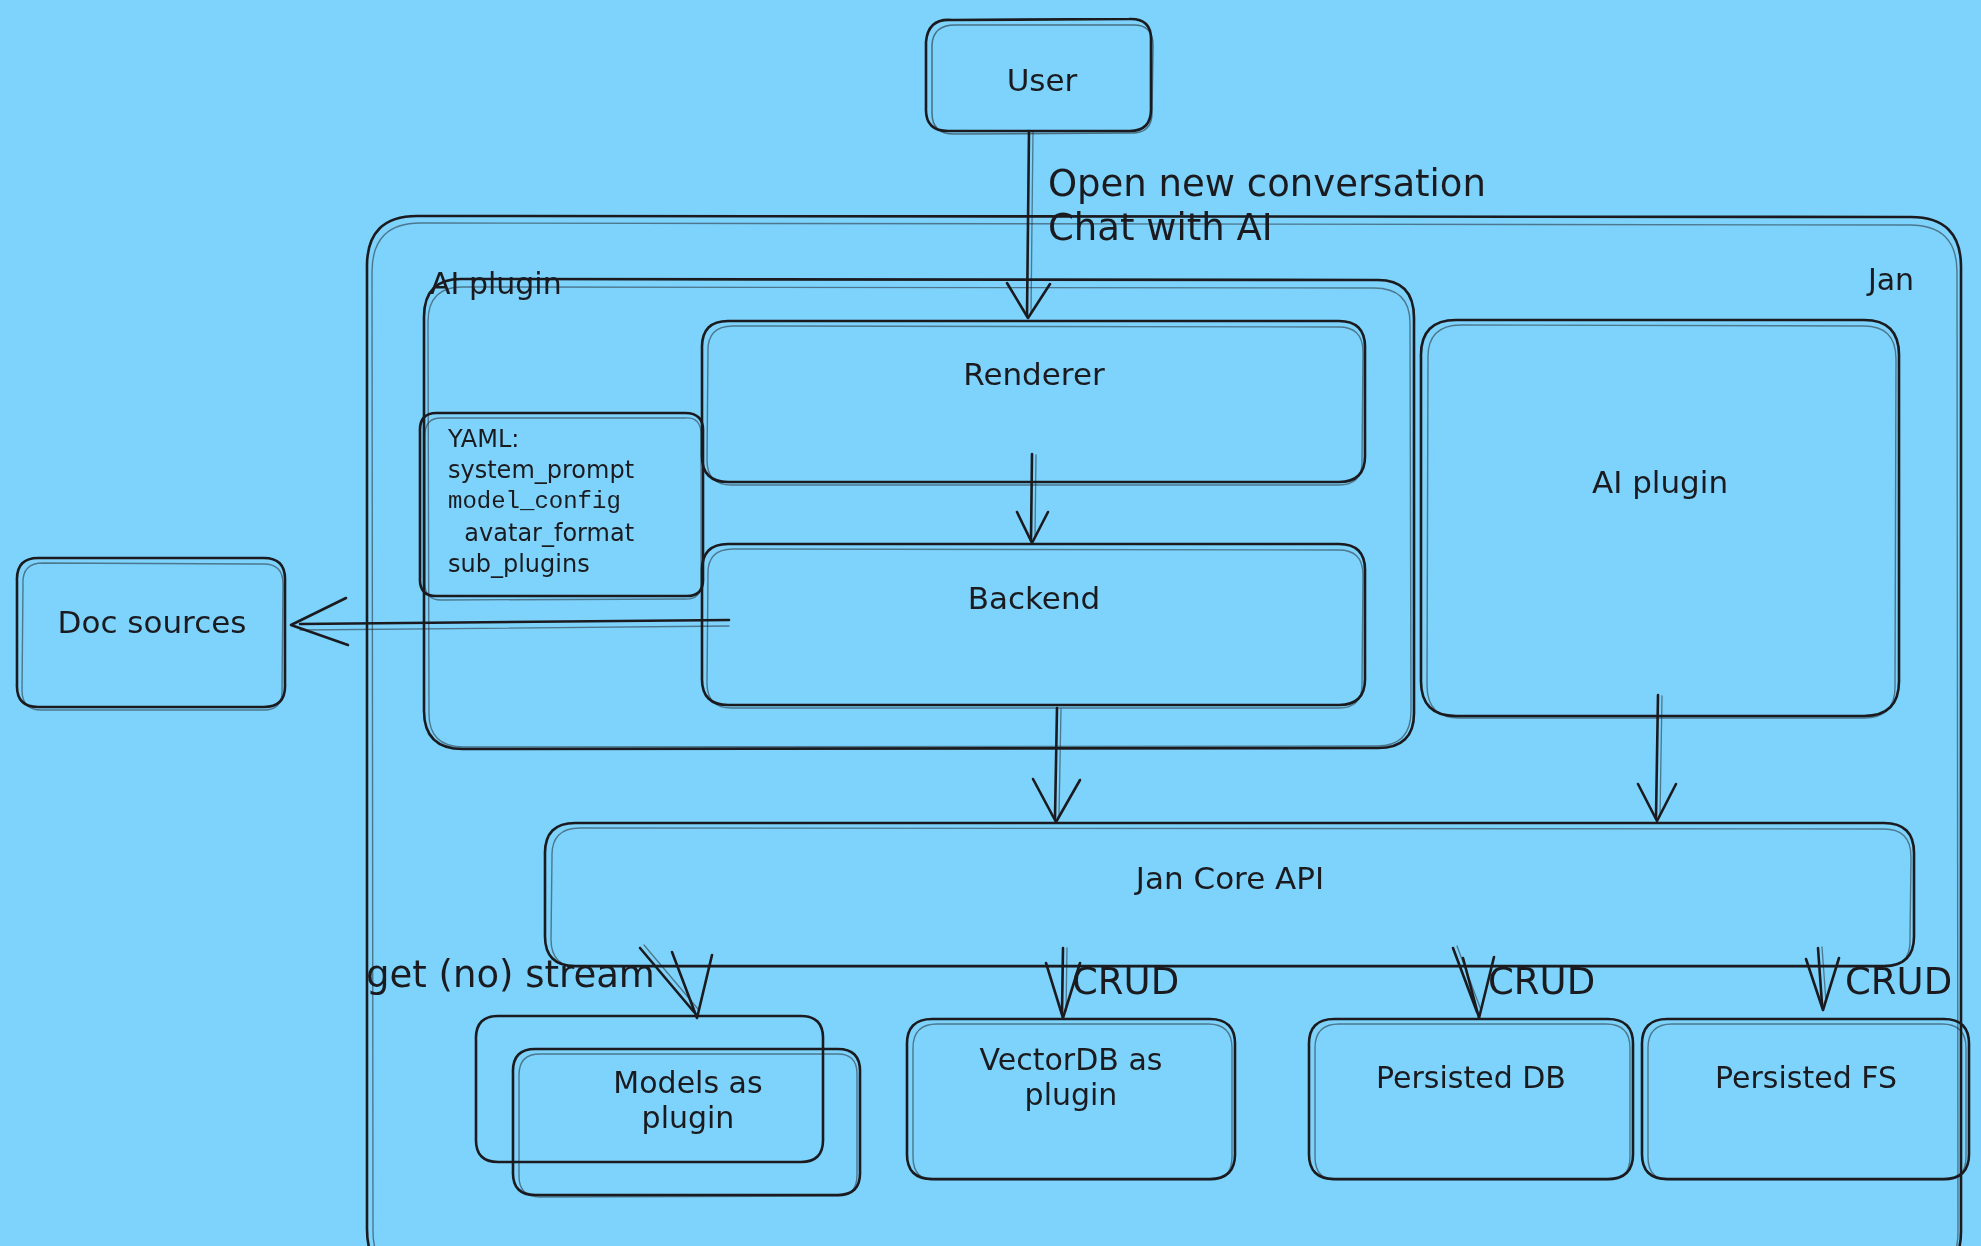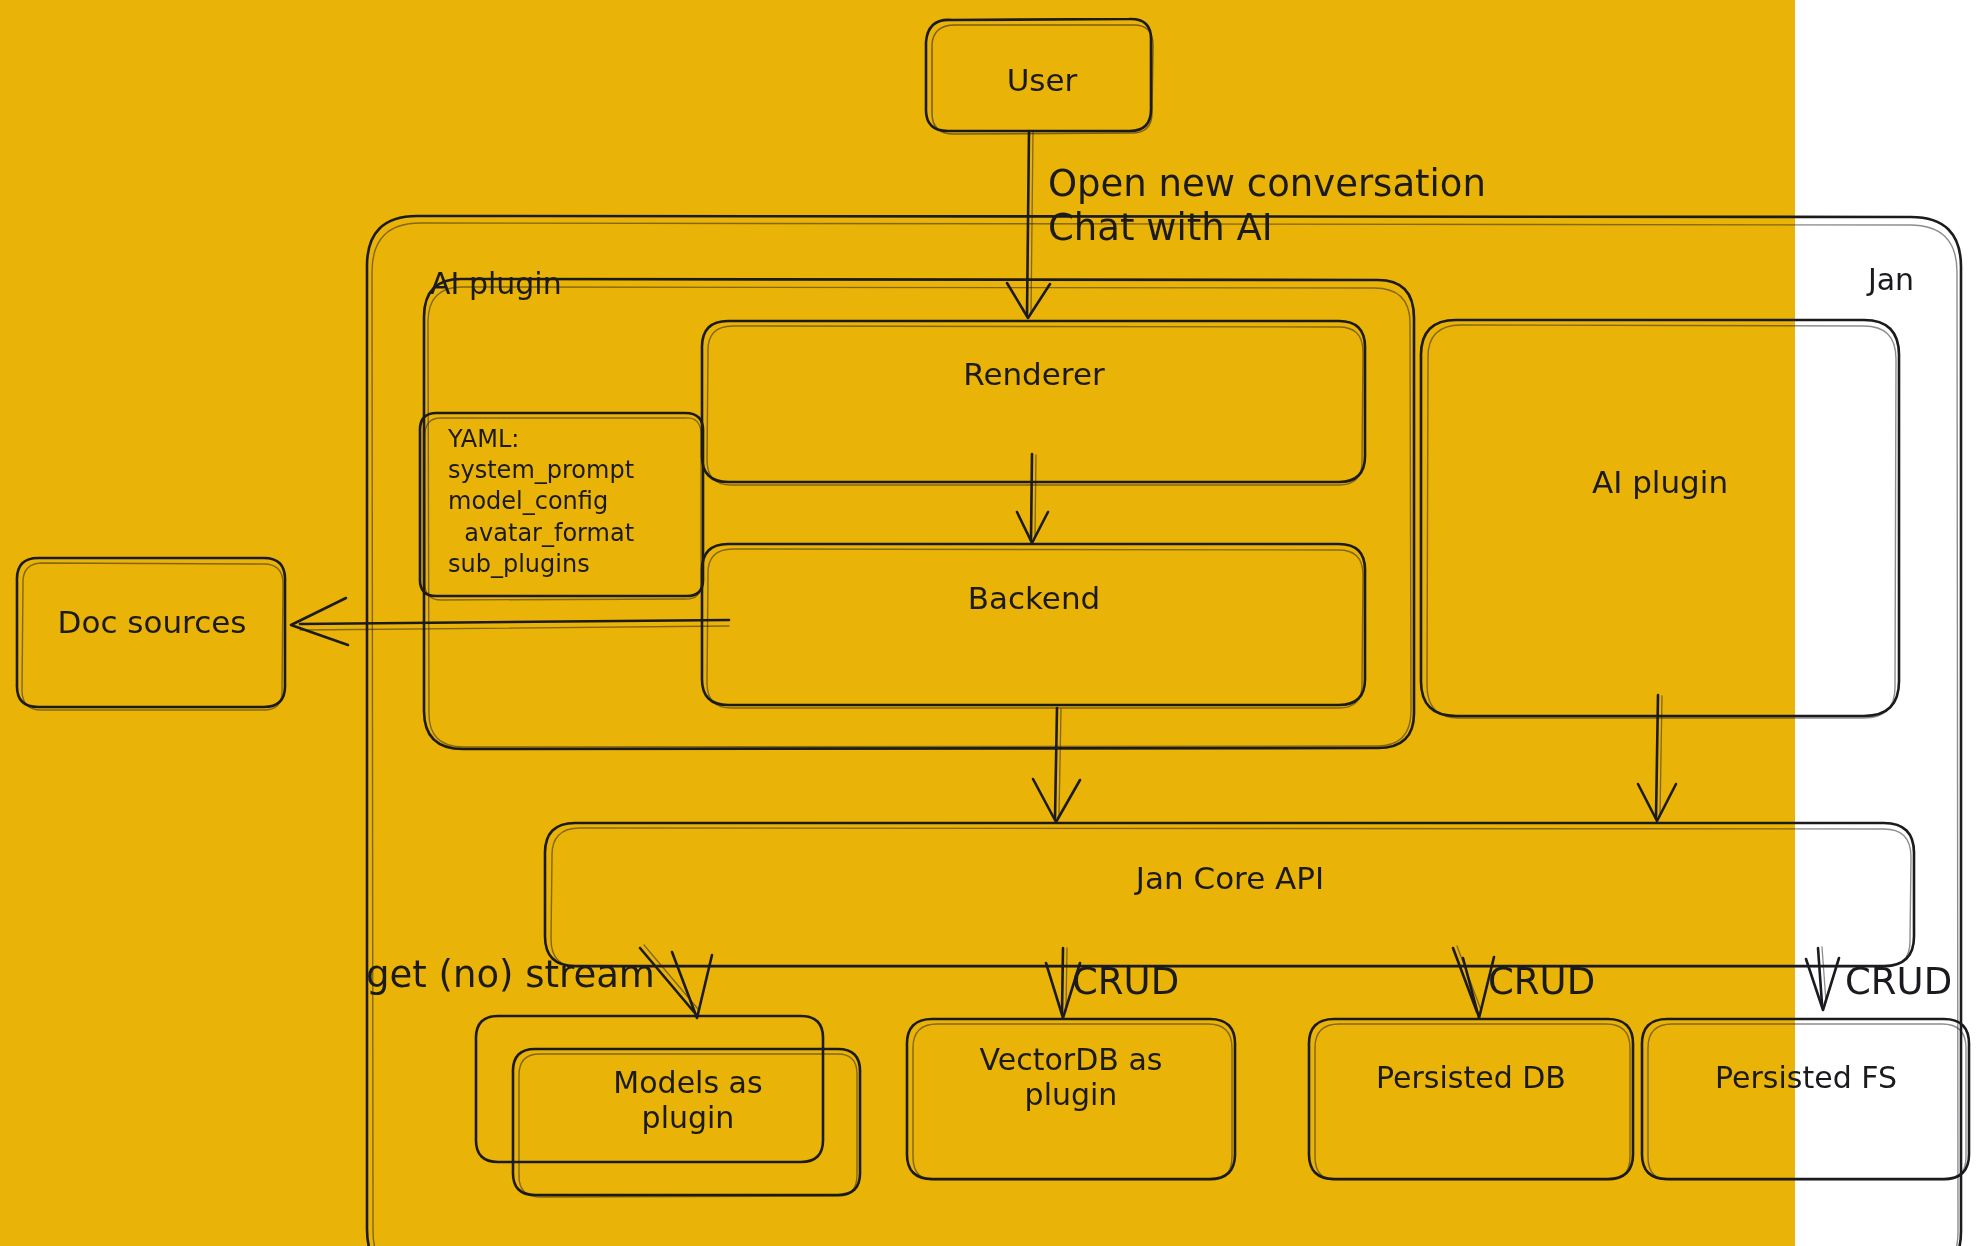--- a/index.html
+++ b/index.html
@@ -1,18 +1,18 @@
 <!DOCTYPE html>
 <html><head>
 <meta charset="utf-8">
 <style>
   html,body{margin:0;padding:0;background:#ffffff;}
   body{width:1981px;height:1246px;overflow:hidden;
        font-family:"DejaVu Sans","Liberation Sans",sans-serif;}
-  #stage{position:relative;width:1795px;height:1246px;background:#eab308;}
+  #stage{position:relative;width:1981px;height:1246px;background:#7dd3fc;}
   svg#sketch{position:absolute;inset:0;width:1981px;height:1246px;}
   .lbl{position:absolute;color:#1b1b1f;white-space:pre;line-height:1.18;
        font-family:"DejaVu Sans","Liberation Sans",sans-serif;}
   .ctr{text-align:center;transform:translate(-50%,-50%);}
   .node-lbl{font-size:31px;}
   .node-lbl-sm{font-size:30px;}
   .edge-lbl{font-size:37px;}
   .grp-lbl{font-size:30px;}
   .yaml{font-size:24px;line-height:1.30;}
 </style>
@@ -166,21 +166,21 @@
   <div class="lbl ctr node-lbl-sm" style="left:1071px;top:1077px;">VectorDB as
 plugin</div>
 
   <div class="lbl ctr node-lbl-sm" style="left:1471px;top:1078px;">Persisted DB</div>
 
   <div class="lbl ctr node-lbl-sm" style="left:1806px;top:1078px;">Persisted FS</div>
 
   <div style="position:absolute;left:448px;top:424px;">
     <div class="lbl yaml" style="position:static;">YAML:</div>
     <div class="lbl yaml" style="position:static;">system_prompt</div>
-    <div class="lbl yaml" style="position:static;">model_config</div>
+    <div class="lbl yaml" style="position:static;font-family:Liberation Mono, monospace;">model_config</div>
     <div class="lbl yaml" style="position:static;text-align:right;">avatar_format</div>
     <div class="lbl yaml" style="position:static;">sub_plugins</div>
   </div>
 
   <div class="lbl edge-lbl" style="left:1048px;top:162px;">Open new conversation
 Chat with AI</div>
 
   <div class="lbl edge-lbl" style="left:366px;top:953px;">get (no) stream</div>
 
   <div class="lbl edge-lbl" style="left:1072px;top:960px;">CRUD</div>

